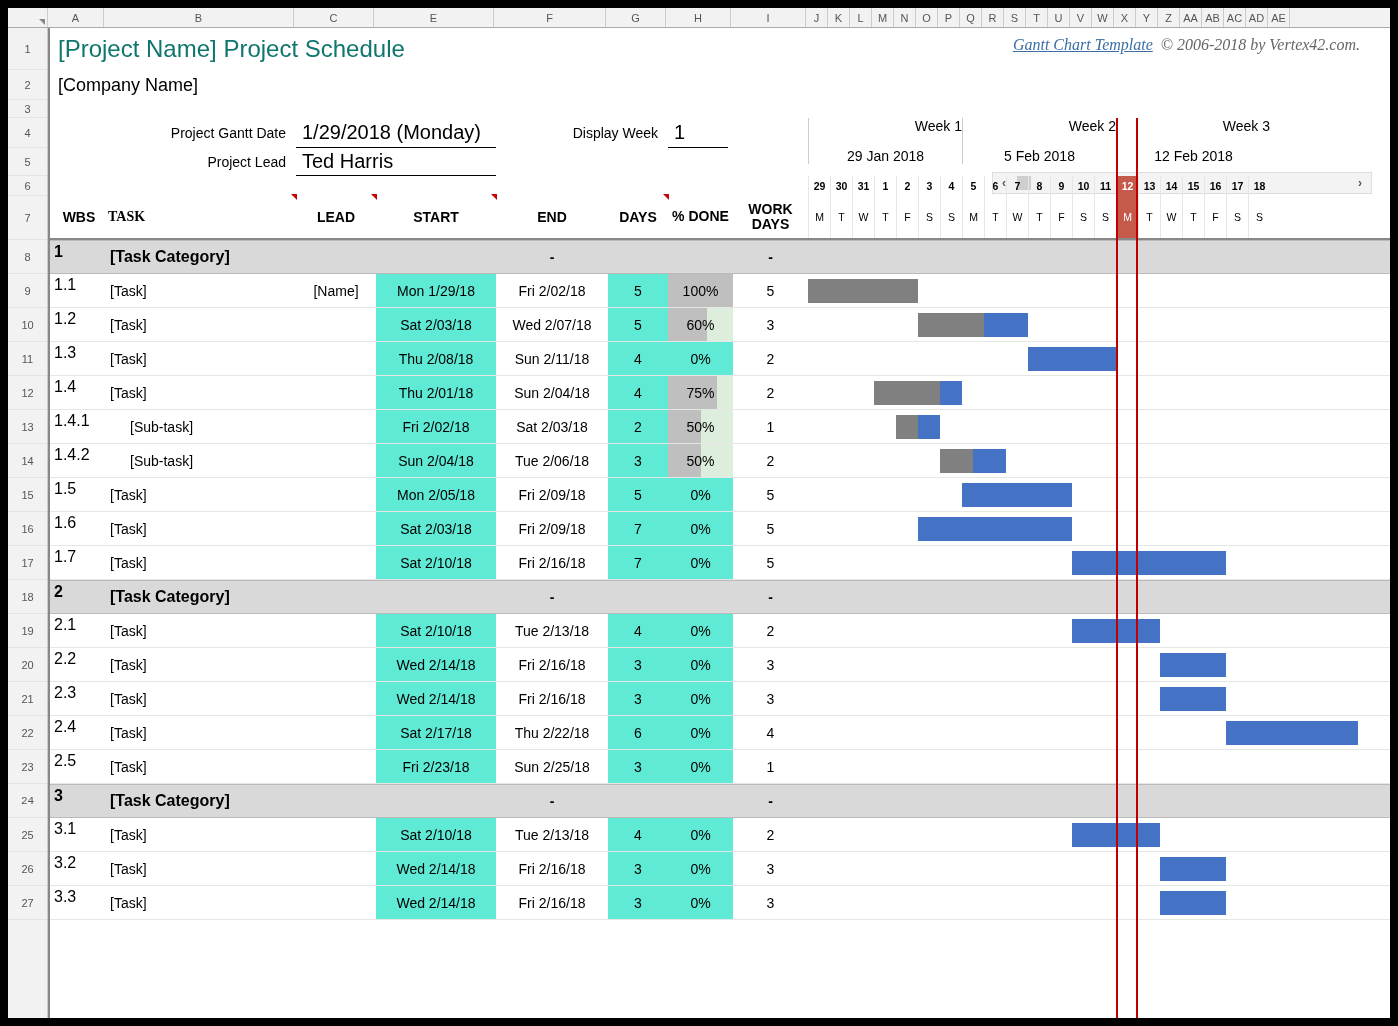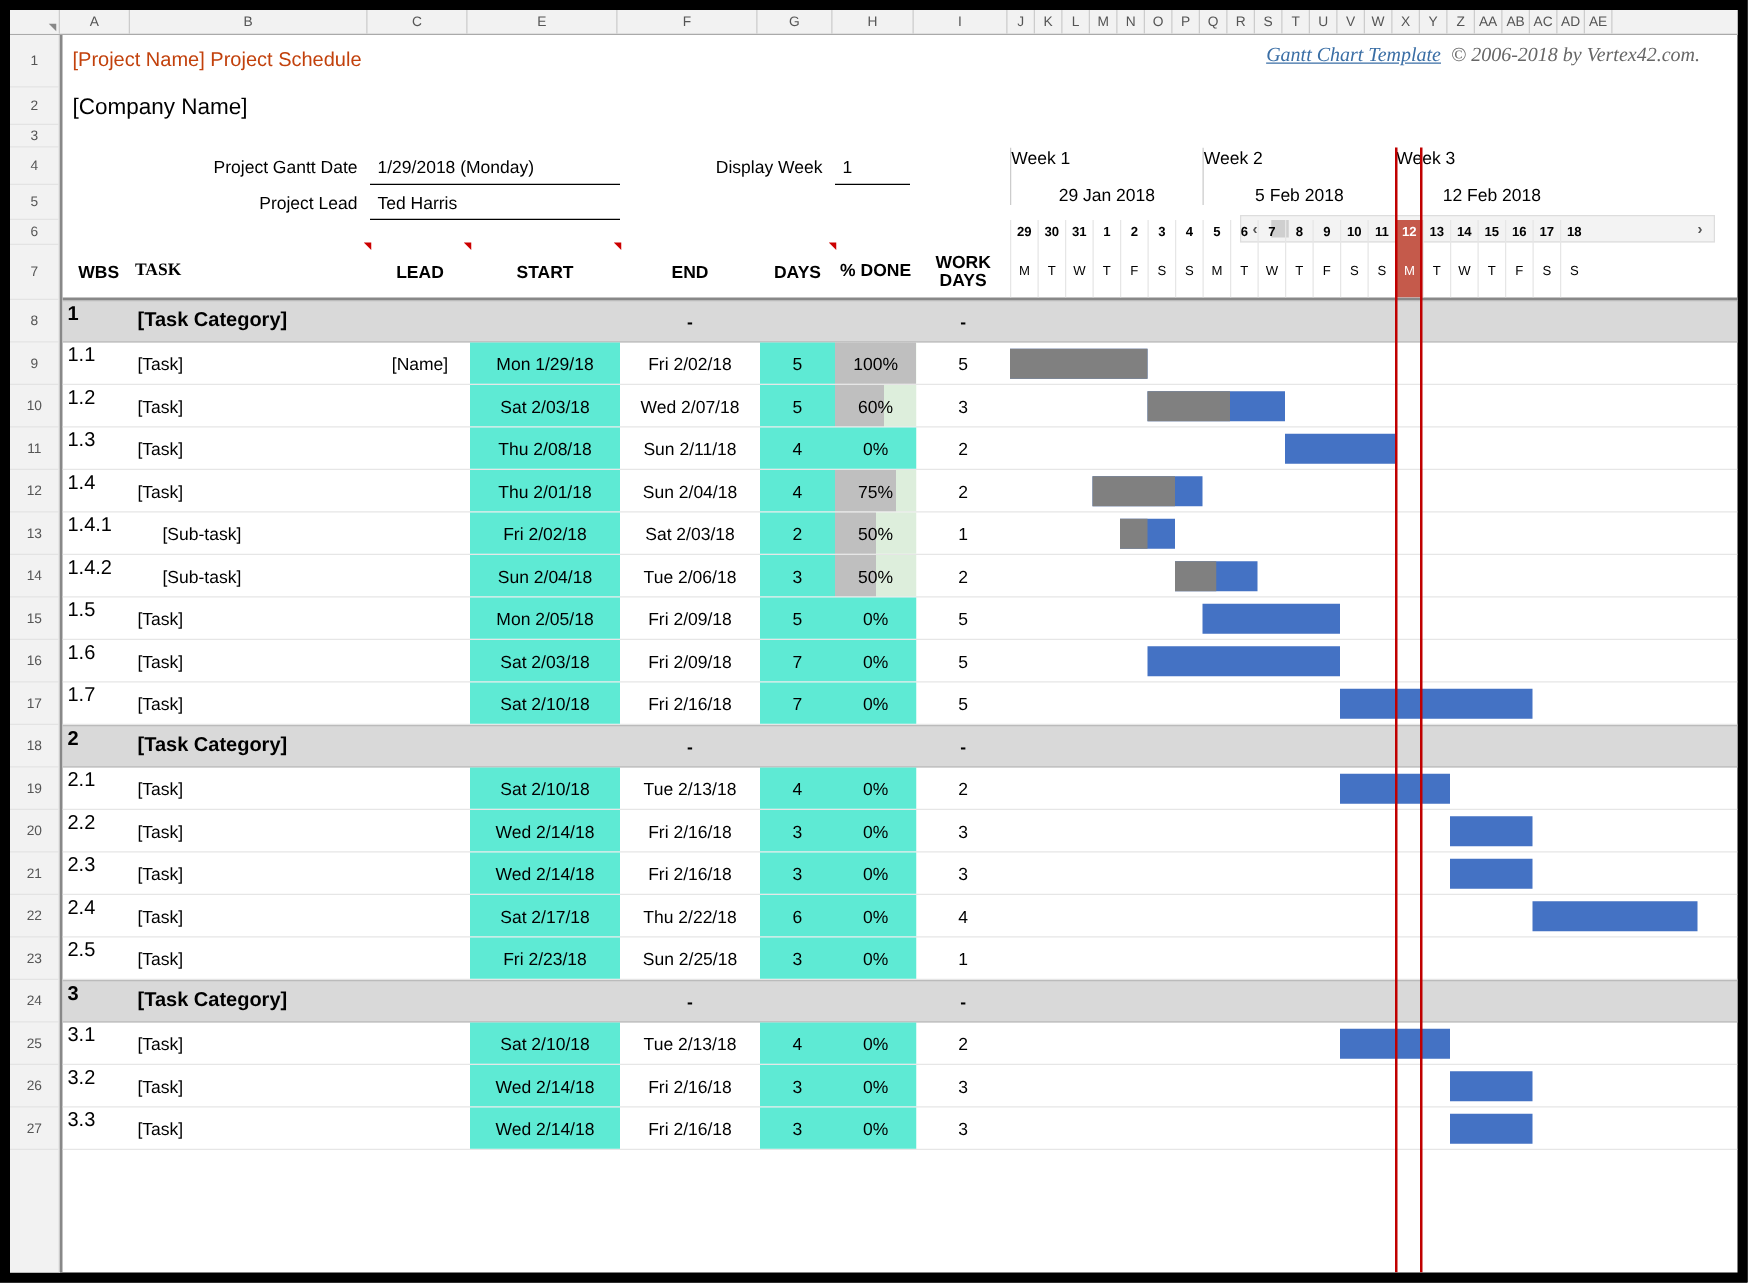--- a/index.html
+++ b/index.html
@@ -22,36 +22,36 @@
   .rownums div { text-align:center; color:#555; font-size:11px; border-bottom:1px solid #e3e3e3; display:flex;align-items:center;justify-content:center;}
   .main { flex:1 1 auto; display:flex; flex-direction:column; overflow:hidden; border-left:2px solid #888;}
 
   .row { display:flex; align-items:stretch; }
   .cell { display:flex; align-items:center; }
 
   .left-pane { flex:0 0 758px; display:flex; }
   .right-pane { flex:1 1 auto; position:relative; overflow:hidden;}
 
   
-  .title      { color:#c2410c; font-size:16px; font-weight:500; padding-left:8px; display:flex; align-items:center;}
+  .title      { color:#0f766e; font-size:24px; font-weight:500; padding-left:8px; display:flex; align-items:center;}
   .company    { font-size:18px; padding-left:8px; display:flex; align-items:center; }
   .credit     { font-style:italic; font-family:"Brush Script MT", cursive; color:#666; font-size:16px; position:absolute; right:30px; top:8px; }
   .credit a   { color:#3A6EA5; text-decoration:underline; }
 
   .scroll-bar { position:absolute; right:18px; top:72px; width:380px; height:22px; background:#f3f3f3; border:1px solid #ddd; display:flex; align-items:center;}
   .scroll-bar .arrow { width:22px; height:100%; display:flex;align-items:center;justify-content:center; color:#555; font-weight:bold; cursor:pointer;}
   .scroll-bar .thumb { width:14px; height:14px; background:#cfcfcf; margin-left:2px;}
 
   .meta-row .label { text-align:right; padding-right:10px; font-size:14px;}
-  .underline { border-bottom:1px solid #000; padding:0 6px; text-align:center; font-size:14px;}
+  .underline { border-bottom:1px solid #000; padding:0 6px; text-align:center; font-size:20px;}
   .meta-row .cell { height:100%; }
 
   
   .weeks { display:flex; height:100%; font-size:14px;}
-  .weeks .wk { flex:0 0 154px; text-align:left; border-left:1px solid #ccc; }
+  .weeks .wk { flex:0 0 154px; text-align:right; border-left:1px solid #ccc; }
   .dates { display:flex; font-size:14px;}
   .dates .wk { flex:0 0 154px; text-align:center; border-left:1px solid #ccc;}
   .dnums { display:flex; }
   .dnums span, .dletters span { width:22px; text-align:center; font-size:10.5px; border-left:1px solid #e6e6e6; display:flex;align-items:center;justify-content:center; height:100%;}
   .dletters { display:flex; }
 
   .hdr { font-weight:bold; font-size:14px; text-align:center; position:relative;}
   .hdr.red::after { content:""; position:absolute; top:-2px; right:-1px; width:0;height:0; border-left:6px solid transparent; border-top:6px solid #c00;}
   .hdr.left { text-align:left; padding-left:2px;}
 
@@ -144,21 +144,21 @@
           <div style="height: 34px;">14</div>
           <div style="height: 34px;">15</div>
           <div style="height: 34px;">16</div>
           <div style="height: 34px;">17</div>
           <div style="height: 34px;">18</div>
           <div style="height: 34px;">19</div>
           <div style="height: 34px;">20</div>
           <div style="height: 34px;">21</div>
           <div style="height: 34px;">22</div>
           <div style="height: 34px;">23</div>
-          <div style="height: 34px;">24</div>
+          <div style="height: 34px; font-family: Liberation Mono, monospace;">24</div>
           <div style="height: 34px;">25</div>
           <div style="height: 34px;">26</div>
           <div style="height: 34px;">27</div>
         </div>
 
     <div class="main" id="main" style="position: relative;">
 
       <div class="row" style="height:42px; position:relative;">
         <div class="left-pane">
           <div class="title">[Project Name] Project Schedule</div>

